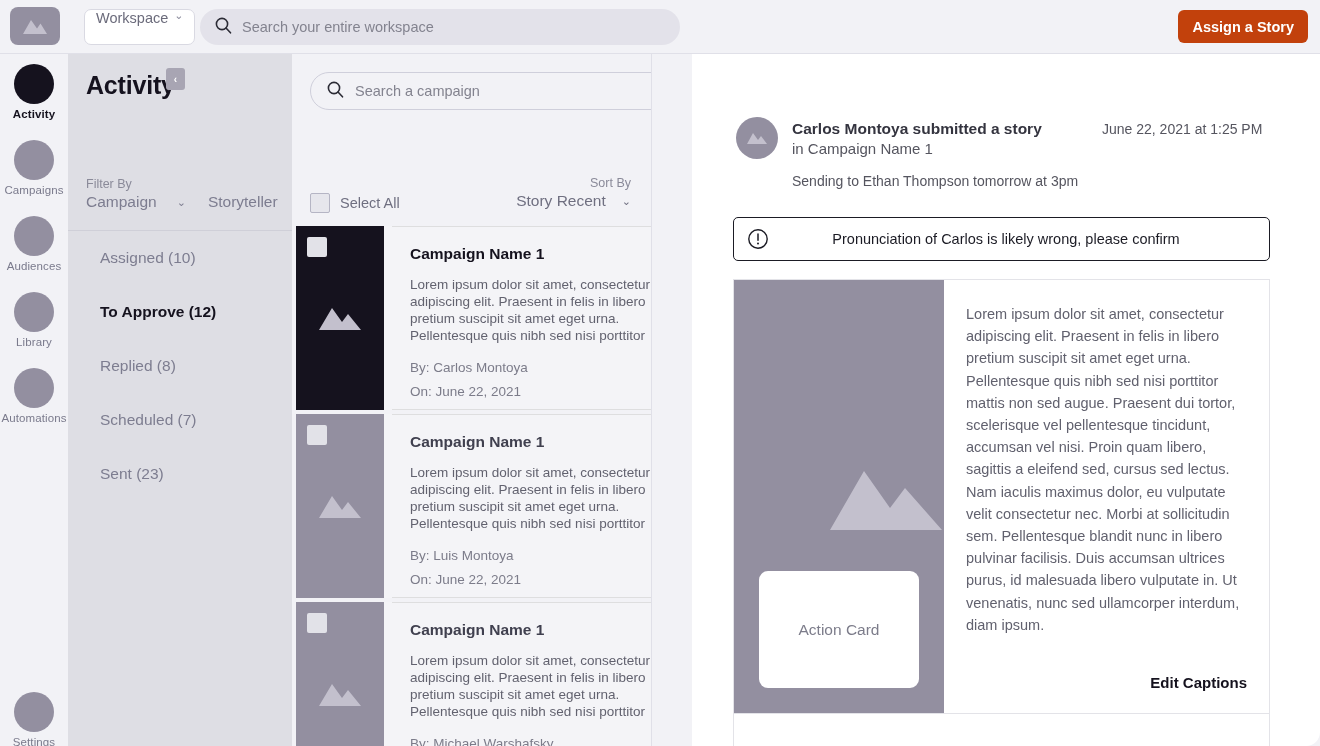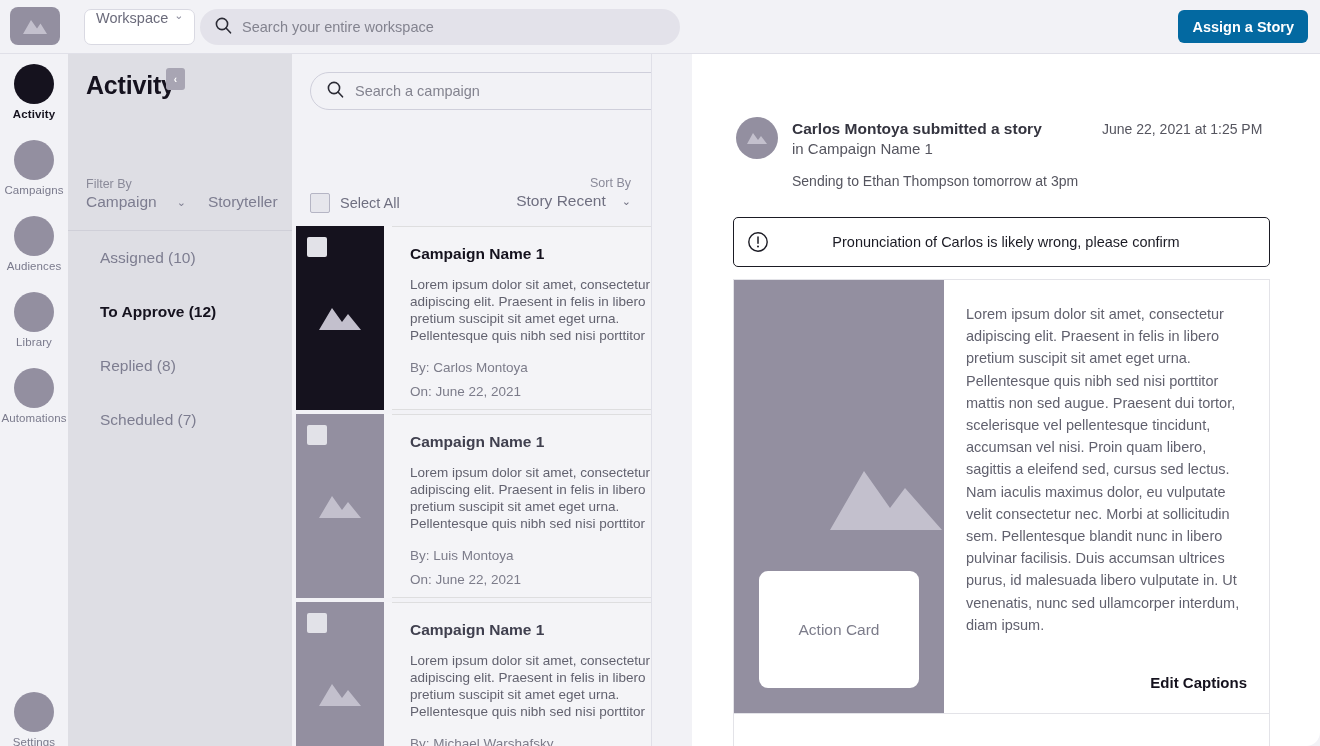--- a/index.html
+++ b/index.html
@@ -36,21 +36,21 @@
   .workspace-btn .chev{font-size:11px;color:#8b8b9c;line-height:1;}
   .searchbar{
     position:absolute;left:200px;top:9px;width:480px;height:36px;
     background:#e3e2ea;border-radius:18px;
     display:flex;align-items:center;gap:10px;padding:0 15px;
     box-sizing:border-box;cursor:text;
   }
   .searchbar .ph{color:#83838f;font-size:14.5px;}
   .assign-btn{
     position:absolute;right:12px;top:10px;height:33px;
-    background:#0369a1;color:#fff;border:none;border-radius:6px;
+    background:#c2410c;color:#fff;border:none;border-radius:6px;
     padding:0 14px;font-size:14.5px;font-weight:600;cursor:pointer;
     font-family:"Liberation Sans",sans-serif;
   }
 
   
   .rail{
     position:absolute;left:0;top:54px;width:68px;height:692px;
     background:#f2f2f6;
   }
   .rail-item{
@@ -161,21 +161,21 @@
     background:#938fa0;display:flex;align-items:center;justify-content:center;
   }
   .d-title{position:absolute;left:100px;top:66px;font-size:15.5px;font-weight:700;color:#34343f;}
   .d-sub{position:absolute;left:100px;top:86px;font-size:15px;color:#55555f;}
   .d-time{position:absolute;left:410px;top:67px;font-size:14px;color:#55555f;
           font-family:"Liberation Sans",sans-serif;}
   .d-note{position:absolute;left:100px;top:119px;font-size:14px;color:#55555f;
           font-family:"Liberation Sans",sans-serif;}
 
   .alert{
-    position:absolute;left:41px;top:163px;width:537px;height:50px;
+    position:absolute;left:41px;top:163px;width:537px;height:44px;
     border:1px solid #1b1b24;border-radius:5px;background:#fff;
     display:flex;align-items:center;box-sizing:border-box;
   }
   .alert .ico{margin-left:13px;display:flex;align-items:center;}
   .alert .msg{flex:1;text-align:center;font-size:14.5px;color:#1b1b24;padding-right:26px;}
 
   .preview{
     position:absolute;left:41px;top:225px;width:537px;height:435px;
     border:1px solid #e3e3e8;background:#fff;display:flex;box-sizing:border-box;
   }
@@ -276,20 +276,21 @@
       </div>
     </div>
 
     <div class="activity-sep"></div>
 
     <div class="act-list">
       <div class="act-item">Assigned (10)</div>
       <div class="act-item active">To Approve (12)</div>
       <div class="act-item">Replied (8)</div>
       <div class="act-item">Scheduled (7)</div>
+      <div class="act-item">Sent (23)</div>
     </div>
   </div>
 
   <div class="camplist">
     <div class="camp-search">
       <span>
         <svg width="17" height="17" viewBox="0 0 17 17" aria-hidden="true">
           <circle cx="7" cy="7" r="5.6" fill="none" stroke="#2b2b35" stroke-width="1.6"></circle>
           <line x1="11" y1="11" x2="15.5" y2="15.8" stroke="#2b2b35" stroke-width="1.6" stroke-linecap="round"></line>
         </svg>

